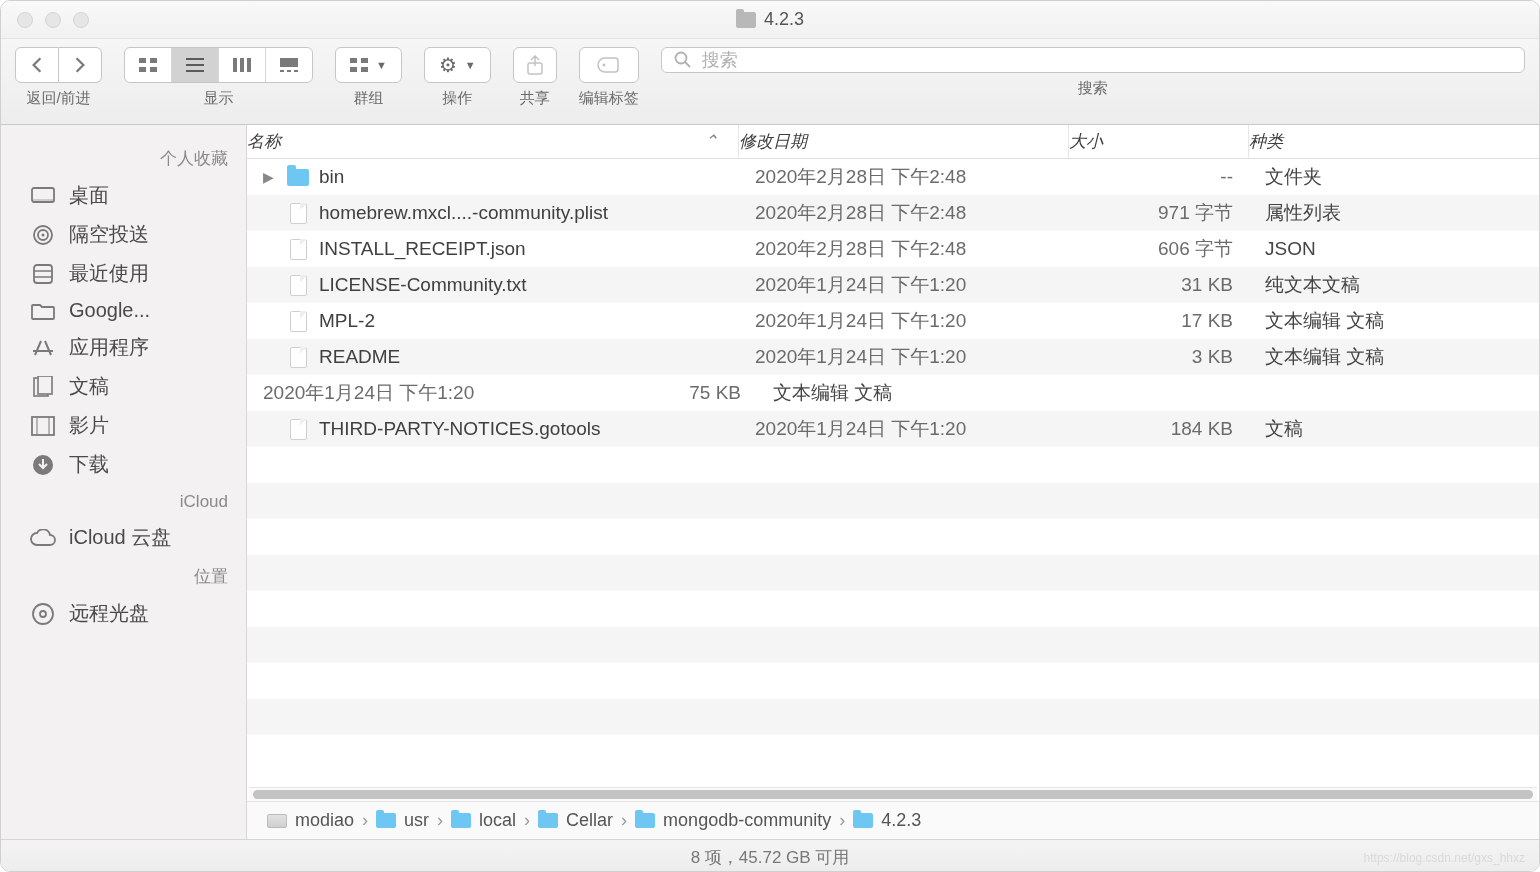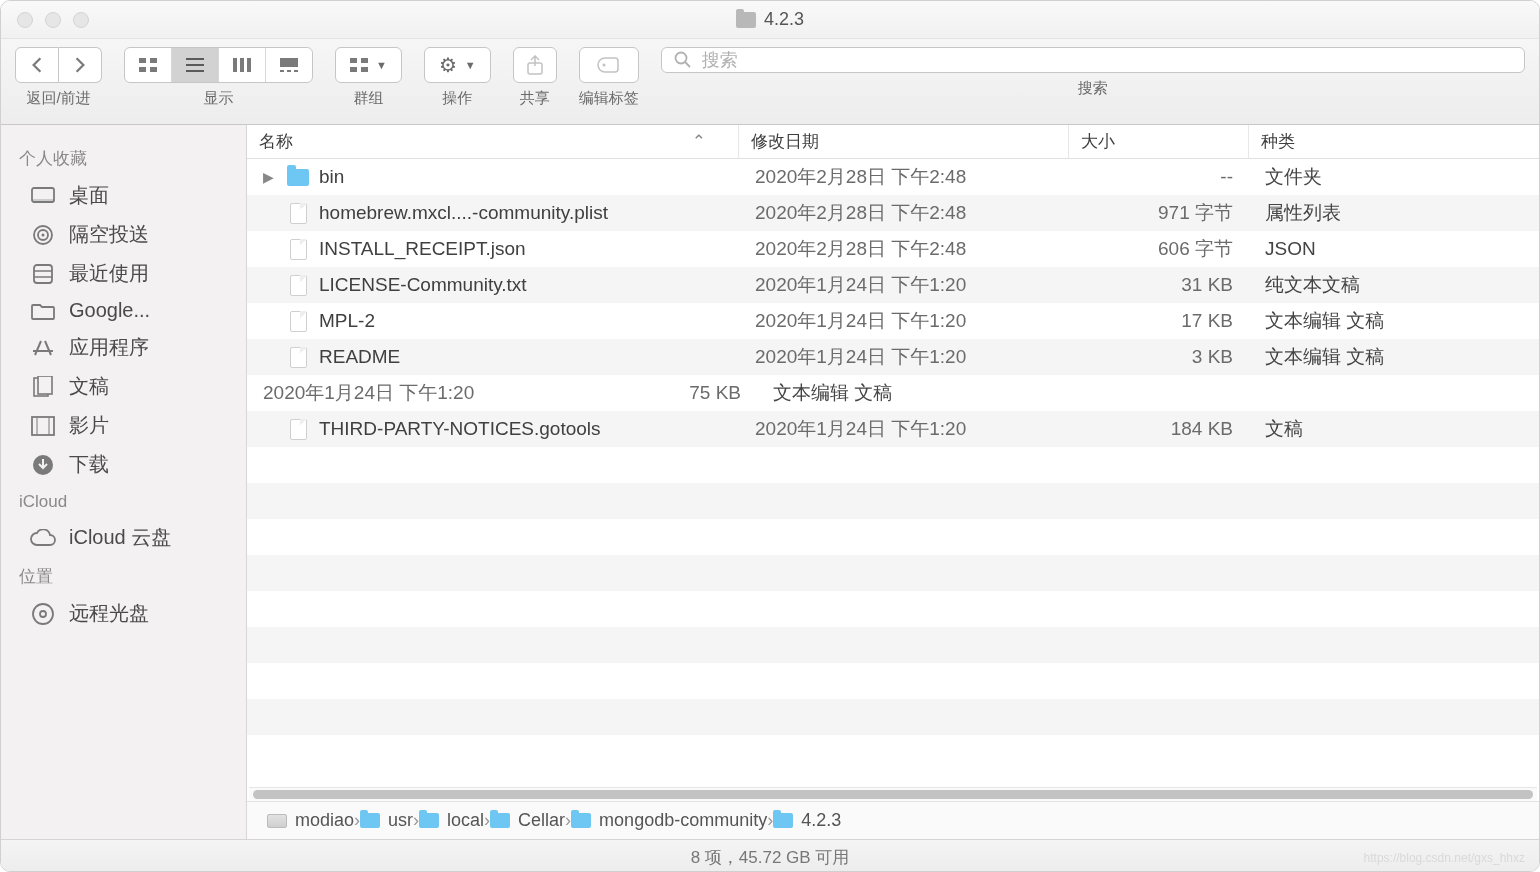--- a/index.html
+++ b/index.html
@@ -26,28 +26,28 @@
 .search { flex: 1; display: flex; flex-direction: column; align-items: center; gap: 6px; justify-content: flex-end; }
 .search-box { flex: 1; width: 100%; height: 36px; background: #fff; border: 1px solid #c6c6c6; border-radius: 6px; display: flex; align-items: center; padding: 0 12px; gap: 10px; color: #b0b0b0; font-size: 18px; }
 .navseg { display: flex; }
 .navseg .seg { border-radius: 6px 0 0 6px; }
 .navseg .seg + .seg { border-radius: 0 6px 6px 0; border-left: none; }
 
 
 .body { display: flex; height: calc(100% - 38px - 86px - 32px); }
 .sidebar { width: 246px; background: #f3f1f2; border-right: 1px solid #d7d7d7; padding: 14px 0 0; overflow-y: auto; position: relative; }
 .sidebar::-webkit-scrollbar { width: 14px; }
-.section { font-size: 17px; color: #8a8a8a; padding: 8px 18px 6px; }
+.section { font-size: 17px; color: #8a8a8a; padding: 8px 18px 6px; text-align: right; }
 .sitem { display: flex; align-items: center; gap: 12px; padding: 6px 18px 6px 28px; font-size: 20px; color: #4a4a4a; cursor: default; }
 .sitem .ico { width: 28px; height: 22px; display: flex; align-items: center; justify-content: center; color: #7a7a7a; }
 
 
 .main { flex: 1; display: flex; flex-direction: column; }
 .colhead { display: flex; height: 34px; align-items: center; border-bottom: 1px solid #e0e0e0; font-size: 17px; color: #3e3e3e; background: #fff; }
-.colhead > div { padding: 0 12px; border-right: 1px solid #e7e7e7; display: flex; align-items: center; height: 100%; }
+.colhead > div { padding: 0 0; border-right: 1px solid #e7e7e7; display: flex; align-items: center; height: 100%; font-style: italic; }
 .col-name { flex: 1; }
 .col-date { width: 330px; }
 .col-size { width: 180px; }
 .col-kind { width: 290px; border-right: none !important; }
 .sort-ind { margin-left: auto; margin-right: 20px; color: #888; }
 
 .rows { flex: 1; overflow: auto; }
 .row { display: flex; height: 36px; align-items: center; font-size: 19px; color: #404040; }
 .row:nth-child(even) { background: #f5f5f5; }
 .row .cname { flex: 1; display: flex; align-items: center; gap: 10px; padding-left: 16px; }
@@ -58,21 +58,21 @@
 .ficon { width: 22px; height: 22px; display: flex; align-items: center; justify-content: center; }
 .folder-blue { width: 22px; height: 17px; background: #6ec6f2; border-radius: 2px; position: relative; }
 .folder-blue::before { content: ""; position: absolute; top: -4px; left: 0; width: 9px; height: 5px; background: #6ec6f2; border-radius: 2px 2px 0 0; }
 .file-doc { width: 17px; height: 21px; background: #fff; border: 1px solid #cfcfcf; border-radius: 2px; position: relative; }
 .file-doc::after { content: ""; position: absolute; right: -1px; top: -1px; width: 7px; height: 7px; background: linear-gradient(135deg,#eee 50%, transparent 50%); }
 
 .scroll-h { height: 14px; background: #fafafa; border-top: 1px solid #e6e6e6; position: relative; margin: 0 2px; }
 .scroll-h::after { content: ""; position: absolute; left: 4px; right: 4px; top: 2px; bottom: 2px; background: #c3c3c3; border-radius: 6px; }
 
 
-.pathbar { height: 38px; border-top: 1px solid #e3e3e3; display: flex; align-items: center; padding: 0 20px; font-size: 18px; color: #555; background: #fafafa; }
+.pathbar { height: 38px; border-top: 1px solid #e3e3e3; display: flex; align-items: center; padding: 0 20px; gap: 8px; font-size: 18px; color: #555; background: #fafafa; }
 .pathbar .crumb { display: flex; align-items: center; gap: 8px; }
 .pathbar .sep { color: #999; }
 .disk { width: 20px; height: 14px; background: linear-gradient(#e2e2e2,#cfcfcf); border-radius: 2px; border: 1px solid #bbb; }
 .mini-folder { width: 20px; height: 15px; background: #6ec6f2; border-radius: 2px; position: relative; }
 .mini-folder::before { content:""; position:absolute; top:-3px; left:0; width:8px; height:4px; background:#6ec6f2; border-radius:2px 2px 0 0;}
 
 
 .statusbar { height: 36px; background: linear-gradient(#f4f4f4,#ececec); border-top: 1px solid #d5d5d5; display: flex; align-items: center; justify-content: center; font-size: 17px; color: #777; position: relative; }
 .watermark { position: absolute; right: 14px; font-size: 12px; color: #d9d9d9; }
 

